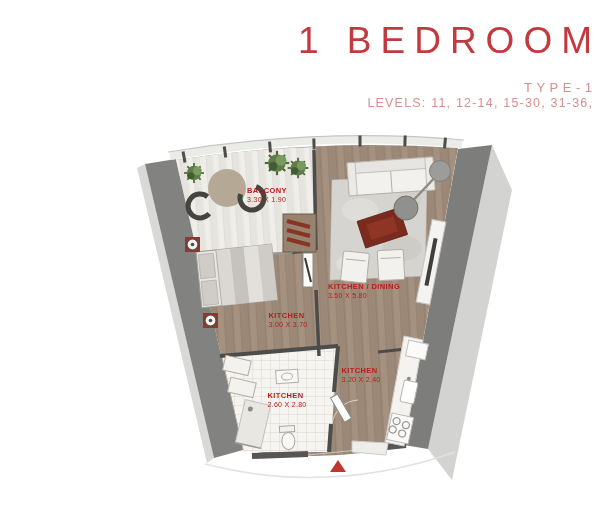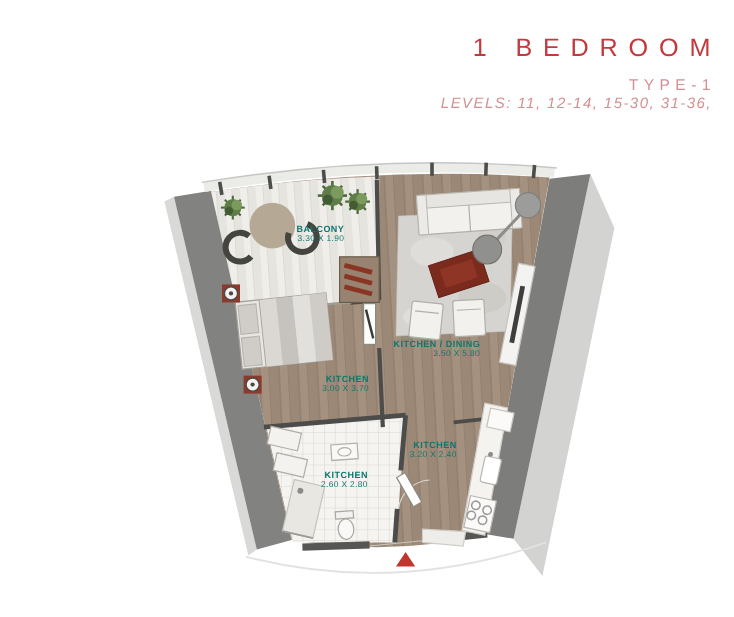--- a/index.html
+++ b/index.html
@@ -1,25 +1,25 @@
 <!DOCTYPE html>
 <html><head>
 <meta charset="utf-8">
 <style>
   html,body{margin:0;padding:0;background:#ffffff;}
   .page{position:relative;width:612px;height:514px;background:#ffffff;overflow:hidden;
         font-family:"Liberation Sans",sans-serif;}
   .plan-svg{position:absolute;left:0;top:0;}
   
   .header{position:absolute;top:26px;right:20px;text-align:right;}
-  .title{font-size:21px;font-weight:300;color:#c23a3e;letter-spacing:9px;margin:0 -9px 0 0;line-height:30px;}
-  .type{margin-top:7px;font-size:13px;color:#d68f91;letter-spacing:4.5px;margin-right:-4.5px;}
-  .levels{font-size:12.5px;color:#d68f91;letter-spacing:1.2px;line-height:16px;margin-right:-1.2px;font-style:italic;}
+  .title{font-size:37px;font-weight:300;color:#c23a3e;letter-spacing:9px;margin:0 -9px 0 0;line-height:30px;}
+  .type{margin-top:24px;font-size:13px;color:#d68f91;letter-spacing:4.5px;margin-right:-4.5px;}
+  .levels{font-size:12.5px;color:#d68f91;letter-spacing:1.2px;line-height:16px;margin-right:-1.2px;}
   
-  .room-label{position:absolute;transform:translateX(-50%);text-align:right;color:#0f766e;white-space:nowrap;}
+  .room-label{position:absolute;transform:translateX(-50%);text-align:left;color:#b91c1c;white-space:nowrap;}
   .room-name{font-size:7.5px;font-weight:700;letter-spacing:.4px;line-height:9px;}
   .room-dims{font-size:7px;font-weight:400;letter-spacing:.3px;line-height:9px;}
 </style>
 </head>
 <body>
 
 <div class="page">
 
   <svg class="plan-svg" width="612" height="514" viewBox="0 0 612 514">
     <defs>

